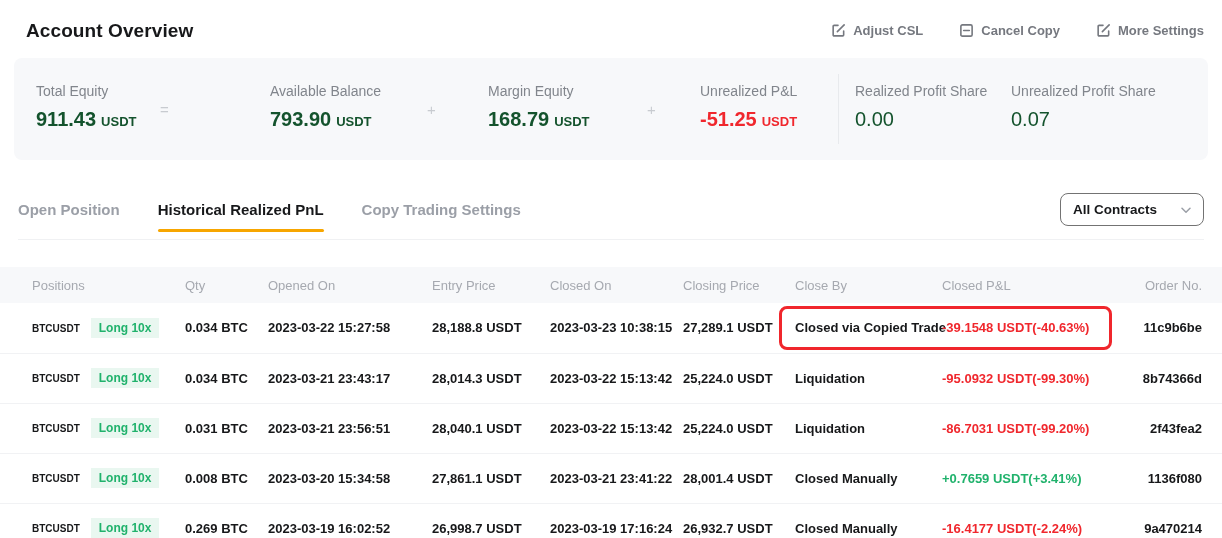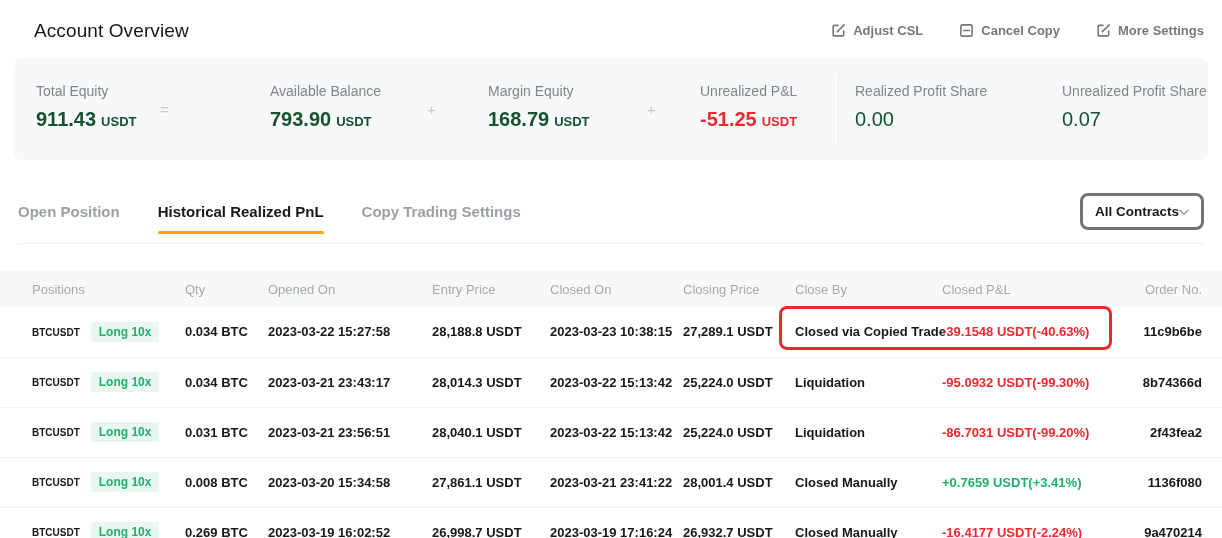--- a/index.html
+++ b/index.html
@@ -6,21 +6,21 @@
   html,body { margin:0; padding:0; }
   body {
     width:1222px; height:538px; overflow:hidden;
     background:#ffffff; color:#17181a;
     font-family:"Liberation Sans", sans-serif;
   }
   #app { position:relative; width:1222px; height:538px; }
 
   
   .topbar { display:flex; justify-content:space-between; align-items:center; padding:13px 18px 0 18px; height:48px; }
-  .page-title { font-size:19px; font-weight:400; margin:16px; letter-spacing:.1px; }
+  .page-title { font-size:19px; font-weight:700; margin:8px; letter-spacing:.1px; }
   .top-actions { display:flex; gap:36px; align-items:center; }
   .action-btn {
     display:flex; align-items:center; gap:7px;
     background:none; border:none; padding:0; cursor:pointer;
     color:#75787f; font-weight:700; font-size:13px;
     font-family:"Liberation Sans", sans-serif;
   }
   .action-btn svg { display:block; }
 
   
@@ -44,22 +44,22 @@
     border-bottom:1px solid #f0f1f3;
     padding-bottom:13px;
   }
   .tab { position:relative; font-size:15px; font-weight:700; color:#9b9fa7; cursor:pointer; white-space:nowrap; }
   .tab.active { color:#17181a; }
   .tab.active::after {
     content:""; position:absolute; left:0; right:0; bottom:-14px; height:3px;
     background:#f7a600; border-radius:2px;
   }
   .filter-btn {
-    margin-left:auto; display:flex; align-items:center; gap:0;
-    background:#fff; border:3px solid #737373; border-radius:8px;
+    margin-left:auto; display:flex; align-items:center; gap:24px;
+    background:#fff; border:1px solid #737373; border-radius:8px;
     padding:8px 12px; font-size:13.5px; font-weight:600; color:#17181a;
     cursor:pointer; font-family:"Liberation Sans", sans-serif;
   }
 
   
   table { width:100%; border-collapse:collapse; table-layout:fixed; margin-top:27px; }
   thead th {
     background:#f7f8fa; color:#a6a9b0; font-weight:400; font-size:13px;
     text-align:left; height:36px; padding:0;
   }
@@ -140,21 +140,21 @@
     <div class="op" style="left:633px">+</div>
     <div class="stat neg" style="left:686px">
       <div class="lab">Unrealized P&amp;L</div>
       <div class="val"><span>-51.25</span><span class="unit">USDT</span></div>
     </div>
     <div class="vline" style="left:824px"></div>
     <div class="stat plain" style="left:841px">
       <div class="lab">Realized Profit Share</div>
       <div class="val"><span>0.00</span></div>
     </div>
-    <div class="stat plain" style="left:1048px">
+    <div class="stat plain" style="left:997px">
       <div class="lab">Unrealized Profit Share</div>
       <div class="val"><span>0.07</span></div>
     </div>
   </div>
 
   <div class="tabs-row">
     <div class="tab">Open Position</div>
     <div class="tab active">Historical Realized PnL</div>
     <div class="tab">Copy Trading Settings</div>
     <button class="filter-btn">

